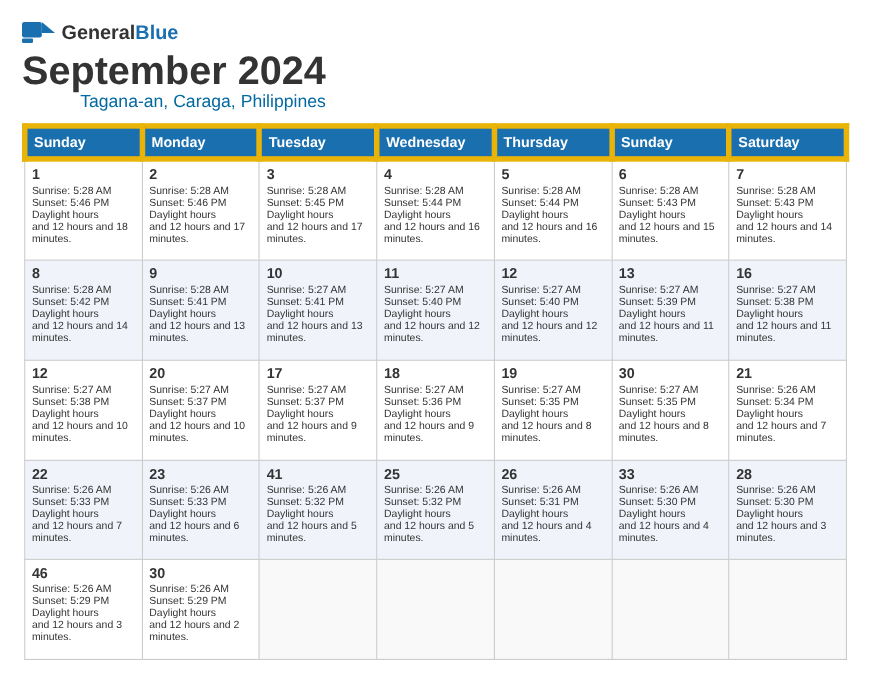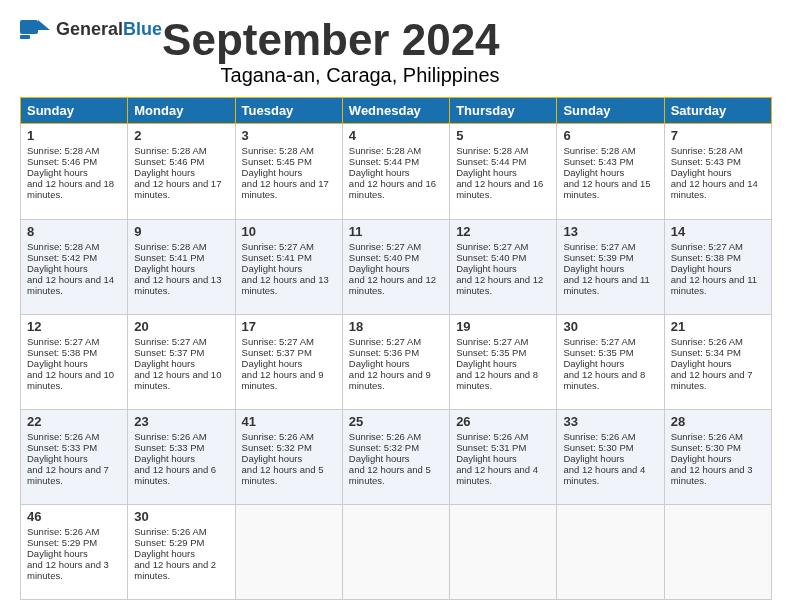--- a/index.html
+++ b/index.html
@@ -15,52 +15,53 @@
       height: 612px;
       padding: 16px 20px 12px 20px;
       display: flex;
       flex-direction: column;
     }
     .header {
       display: flex;
       justify-content: flex-start;
       align-items: flex-start;
       margin-bottom: 10px;
+      flex-direction: column;
     }
     .logo {
       display: flex;
       flex-direction: column;
       align-items: flex-start;
     }
     .title-area {
       text-align: right;
     }
     .month-title {
-      font-size: 44px;
+      font-size: 36px;
       font-weight: bold;
       color: #333;
       line-height: 1.1;
     }
     .location {
-      font-size: 20px;
-      color: #000000;
+      font-size: 16px;
+      color: #0369a1;
     }
     .calendar-table {
       width: 100%;
       border-collapse: collapse;
       flex: 1;
     }
     .calendar-table th {
       background: #1a6faf;
       color: #fff;
       text-align: left;
       padding: 5px 6px;
       font-size: 13px;
       font-weight: bold;
-      border: 1px solid #eab308;
+      border: 5px solid #eab308;
     }
     .calendar-table td {
       border: 1px solid #ccc;
       vertical-align: top;
       padding: 4px 6px;
       font-size: 9.5px;
       color: #333;
       width: calc(100% / 7);
       height: 80px;
       background: #fff;
@@ -170,21 +171,21 @@
   </td>
           <td>
     <span class="day-number">12</span>
     <span>Sunrise: 5:27 AM<br>Sunset: 5:40 PM<br>Daylight hours<br>and 12 hours and 12 minutes.</span>
   </td>
           <td>
     <span class="day-number">13</span>
     <span>Sunrise: 5:27 AM<br>Sunset: 5:39 PM<br>Daylight hours<br>and 12 hours and 11 minutes.</span>
   </td>
           <td>
-    <span class="day-number">14</span>
+    <span class="day-number">16</span>
     <span>Sunrise: 5:27 AM<br>Sunset: 5:38 PM<br>Daylight hours<br>and 12 hours and 11 minutes.</span>
   </td>
         </tr>
         <tr>
           <td>
     <span class="day-number">12</span>
     <span>Sunrise: 5:27 AM<br>Sunset: 5:38 PM<br>Daylight hours<br>and 12 hours and 10 minutes.</span>
   </td>
           <td>
     <span class="day-number">20</span>

